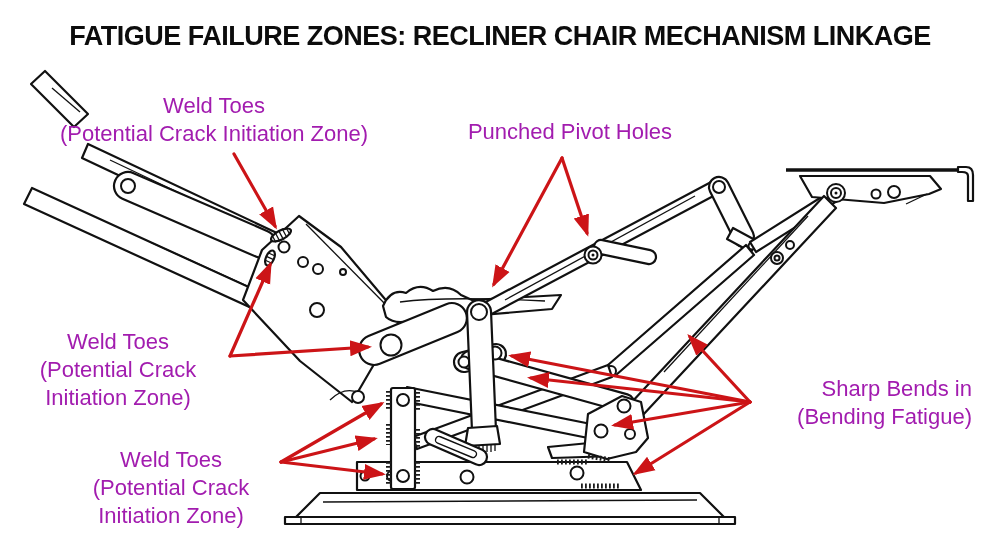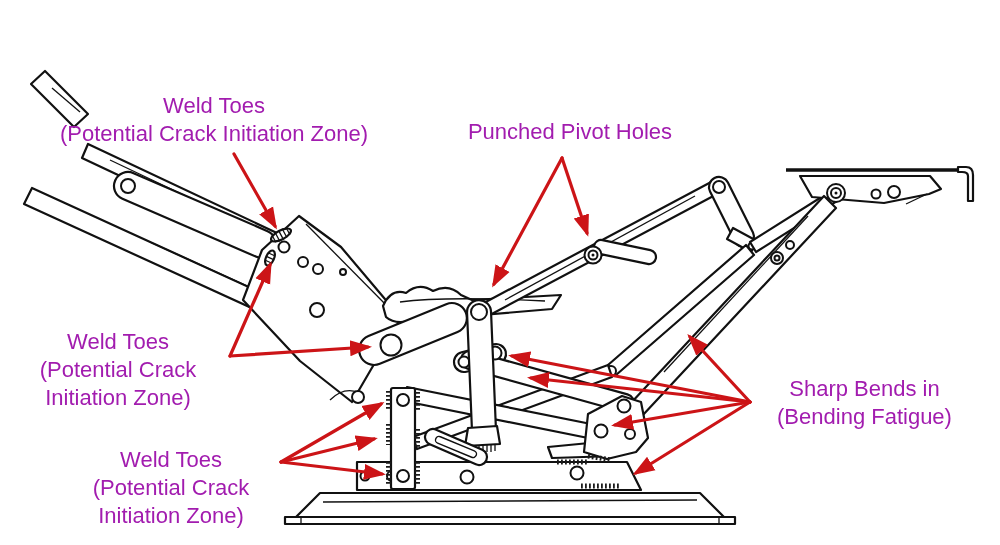--- a/index.html
+++ b/index.html
@@ -1,33 +1,34 @@
 <!DOCTYPE html>
 <html><head>
 <meta charset="utf-8">
 <style>
   html,body{margin:0;padding:0;background:#ffffff;}
   #stage{position:relative;width:1000px;height:545px;background:#fff;overflow:hidden;
          font-family:"Liberation Sans", sans-serif;color:#111;}
   #mech{position:absolute;left:0;top:0;z-index:1;}
   .callout{position:absolute;z-index:2;text-align:center;font-size:22px;line-height:28px;color:#a21caf;}
-  .callout.left{text-align:center;}
+  .callout.left{text-align:right;}
   #title{position:absolute;left:0;right:0;top:21px;text-align:center;z-index:2;
          font-size:27px;font-weight:bold;letter-spacing:-0.5px;white-space:nowrap;color:#0c0c0c;}
   svg .ln{fill:#ffffff;stroke:#111;stroke-width:2.2;stroke-linejoin:round;}
   svg .thin{fill:none;stroke:#111;stroke-width:1.3;}
   svg .hole{fill:#ffffff;stroke:#111;stroke-width:2;}
   svg .weldash{fill:none;stroke:#1a1a1a;stroke-width:5;stroke-dasharray:1.8 2.2;}
   svg .arrow{fill:none;stroke-width:3.2;stroke-linecap:round;}
 </style>
 </head>
 <body>
 
 <div id="stage">
 
+  <div id="title">FATIGUE FAILURE ZONES: RECLINER CHAIR MECHANISM LINKAGE</div>
 
   <svg id="mech" width="1000" height="545" viewBox="0 0 1000 545">
     <defs>
       <marker id="ah" markerUnits="userSpaceOnUse" markerWidth="22" markerHeight="18" refX="18" refY="9" orient="auto">
         <path class="arrowhead" d="M0,1 L22,9 L0,17 Z" fill="#cc1417"></path>
       </marker>
     </defs>
 
     <g>
       <polygon class="ln" points="31,84 45,71 88,114 74,127"></polygon>

